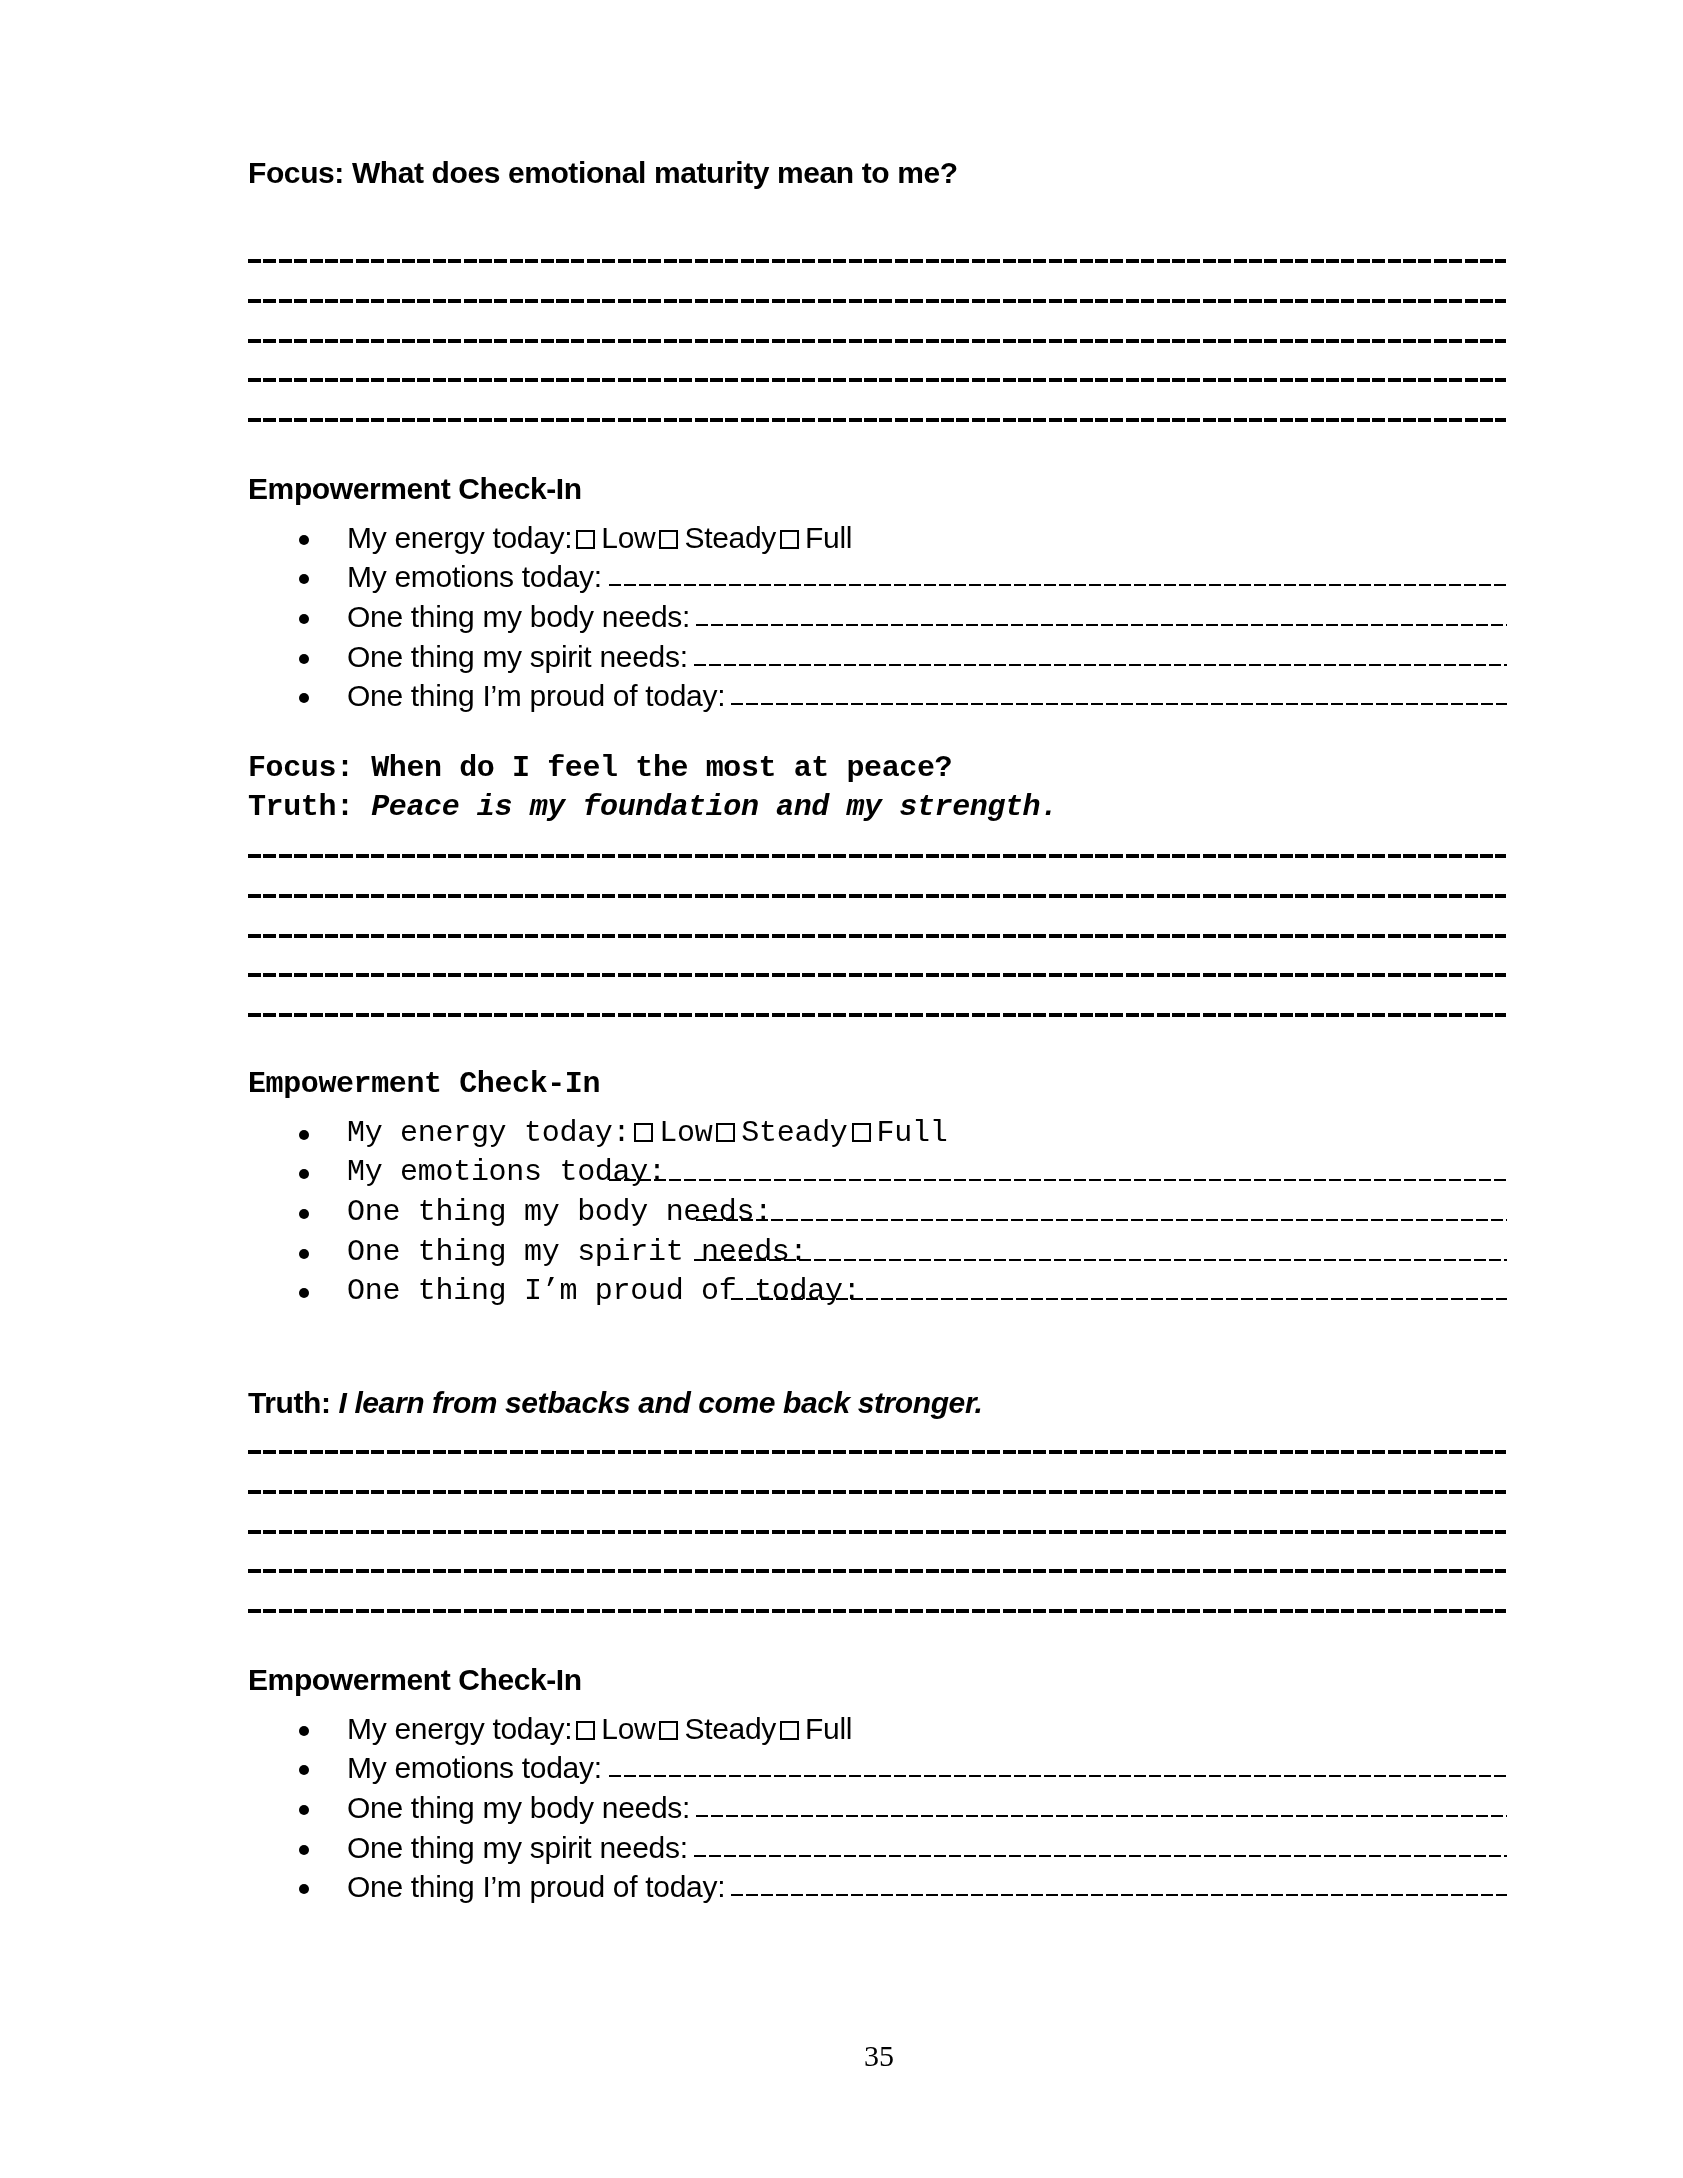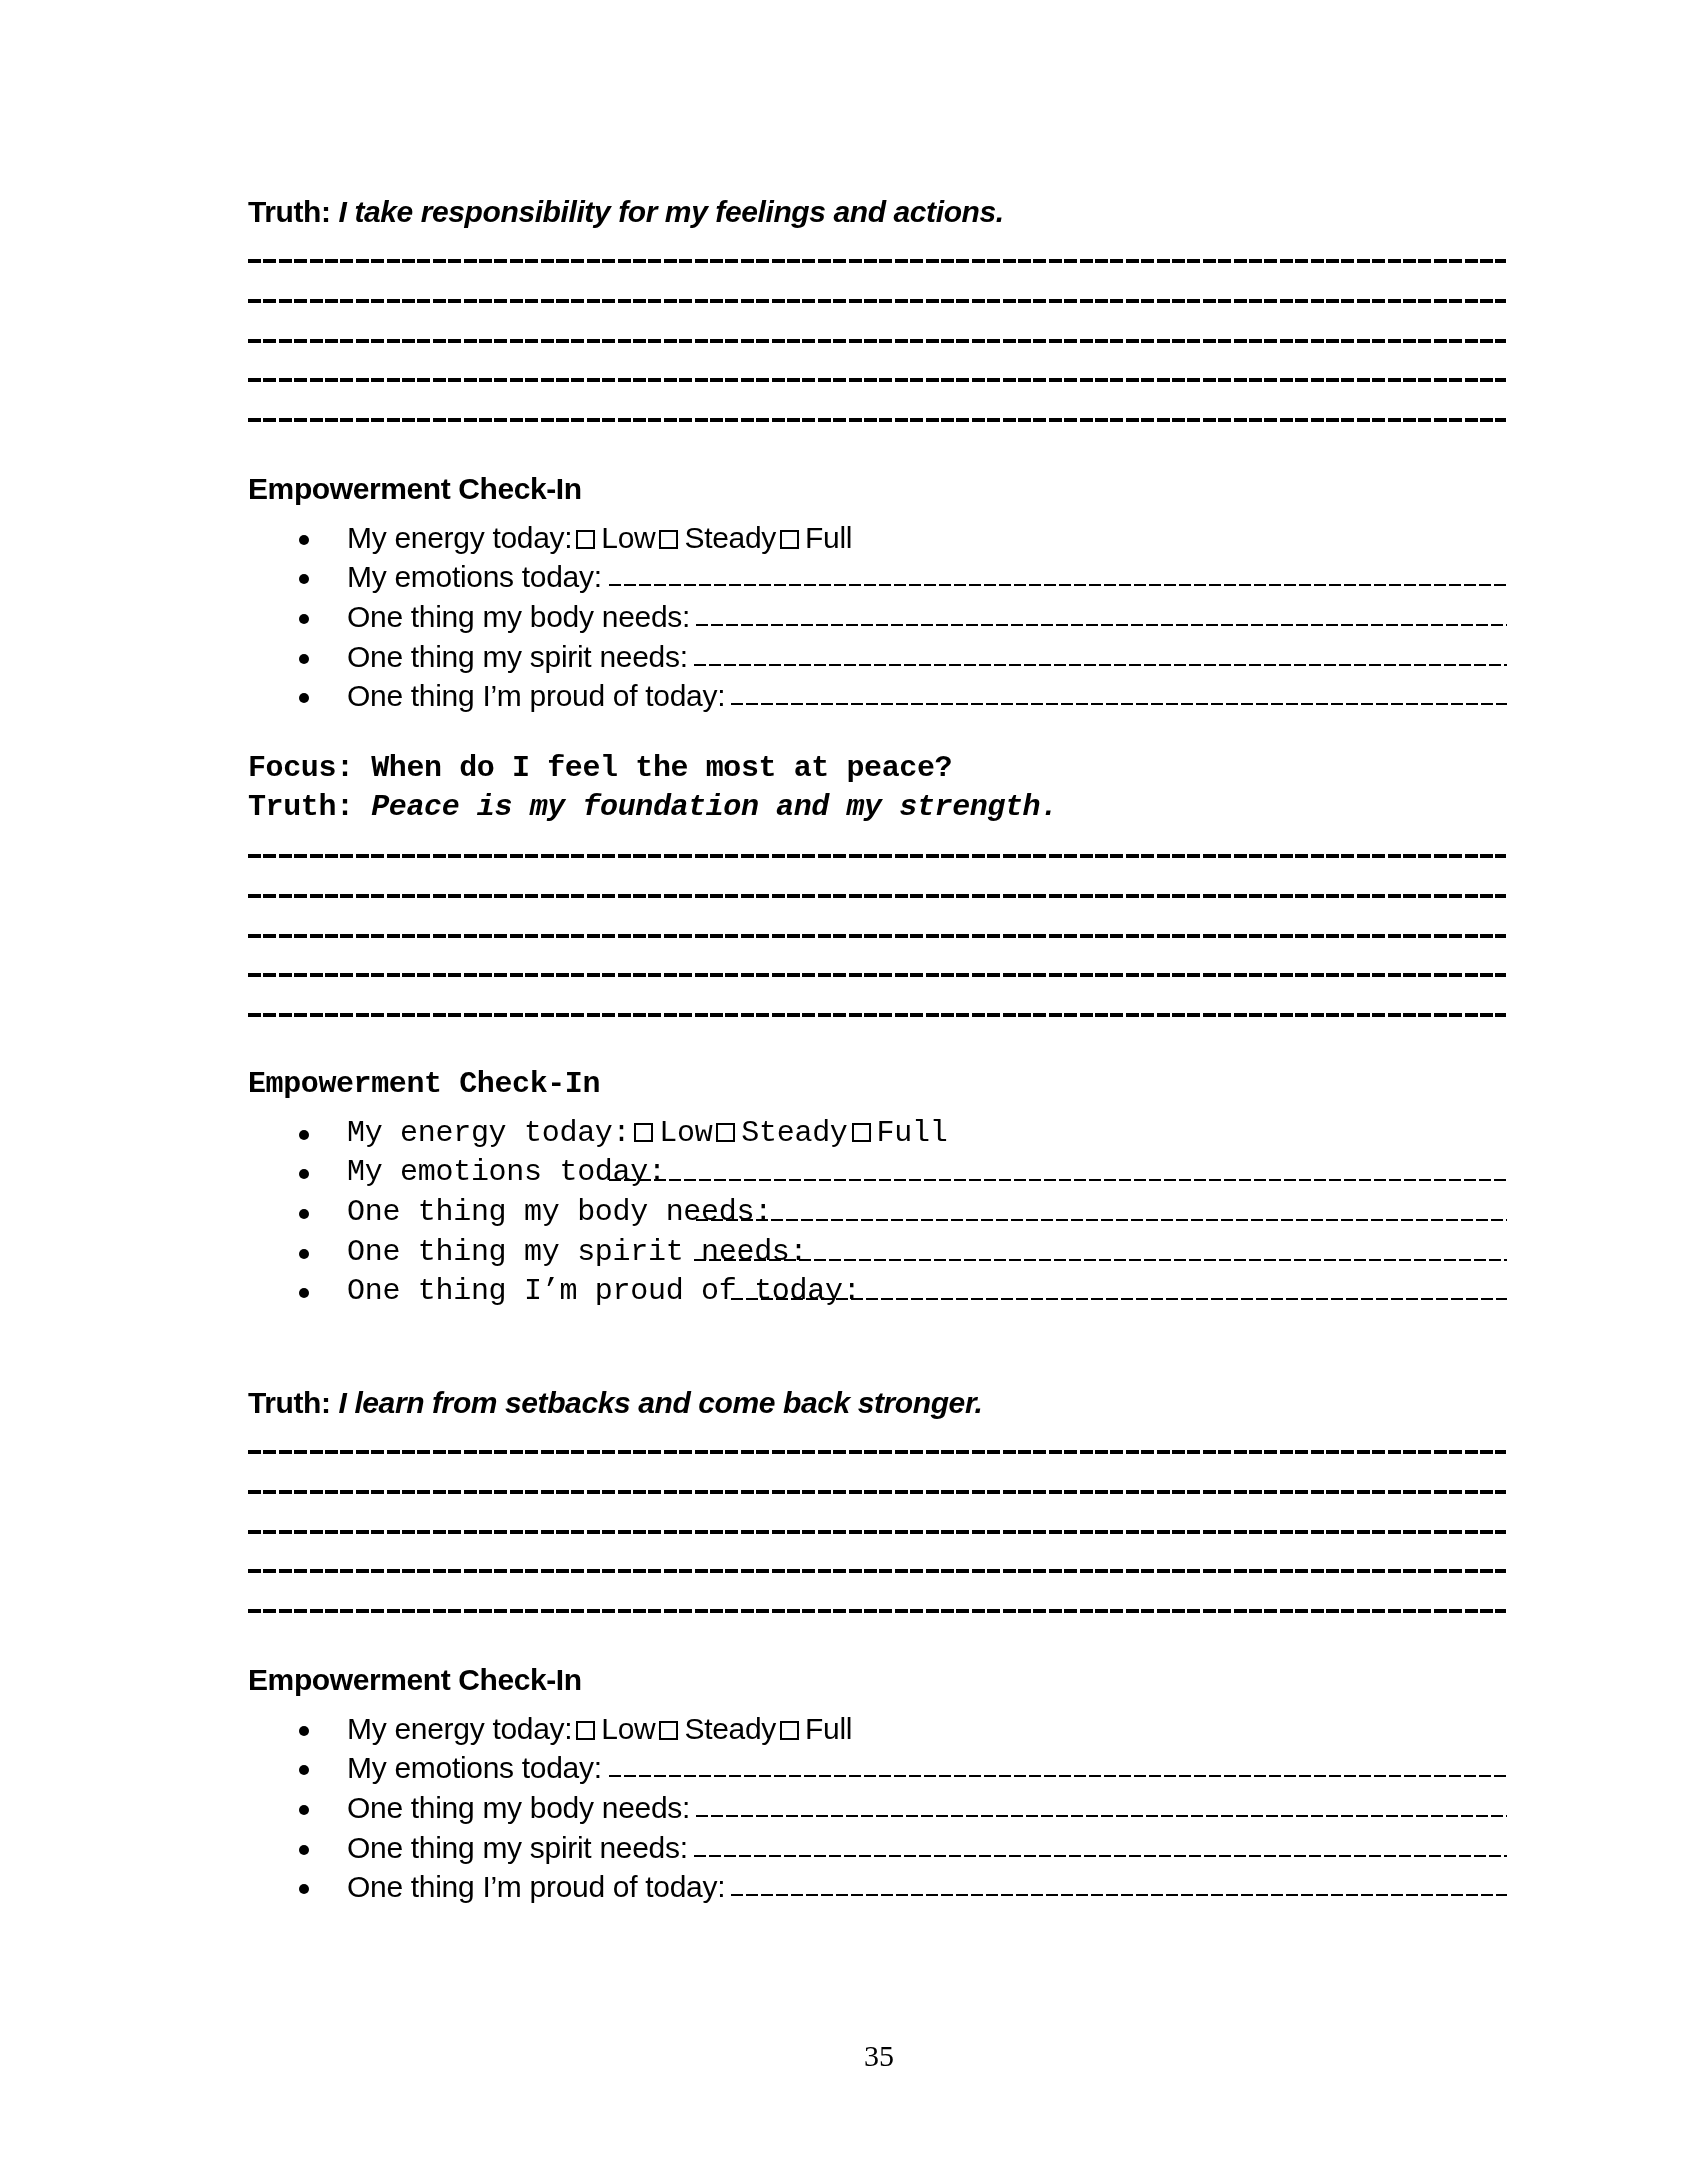--- a/index.html
+++ b/index.html
@@ -27,21 +27,21 @@
   .check { display:inline-block; width:19px; height:19px; border:2px solid #000;
            box-sizing:border-box; vertical-align:-1px; margin:0 6px 0 4px; }
   .opt { display:inline; }
   .page-number { position:absolute; top:2039px; left:0; width:1758px; text-align:center;
                  font-family:"Liberation Serif", serif; font-size:30px; }
 </style>
 </head>
 <body>
 
 <div class="section" style="top:0px;">
-  <div class="truth"><span>Truth:</span> <em>I take responsibility for my feelings and actions.</em></div>
+  <div class="focus"><span>Focus:</span> <span>What does emotional maturity mean to me?</span></div>
   <div class="journal-line" style="top:259px;"></div>
   <div class="journal-line" style="top:299px;"></div>
   <div class="journal-line" style="top:339px;"></div>
   <div class="journal-line" style="top:378px;"></div>
   <div class="journal-line" style="top:418px;"></div>
   <div class="checkin-title">Empowerment Check-In</div>
   <div class="item" style="top:521px;">
     <span class="bullet" style="top:14px;"></span>
     <span class="item-label" style="top:2px;"><span>My energy today:</span><span class="check"></span><span class="opt">Low</span><span class="check"></span><span class="opt">Steady</span><span class="check"></span><span class="opt">Full</span></span>
   </div>

